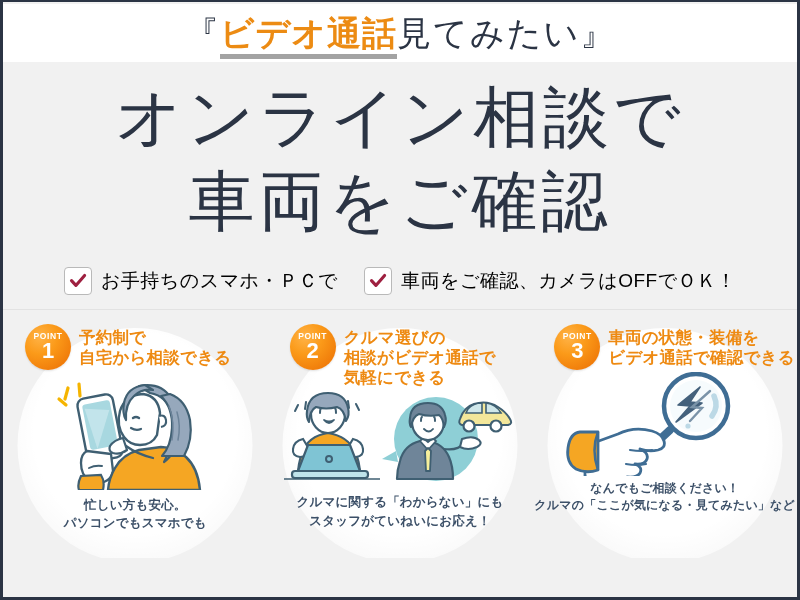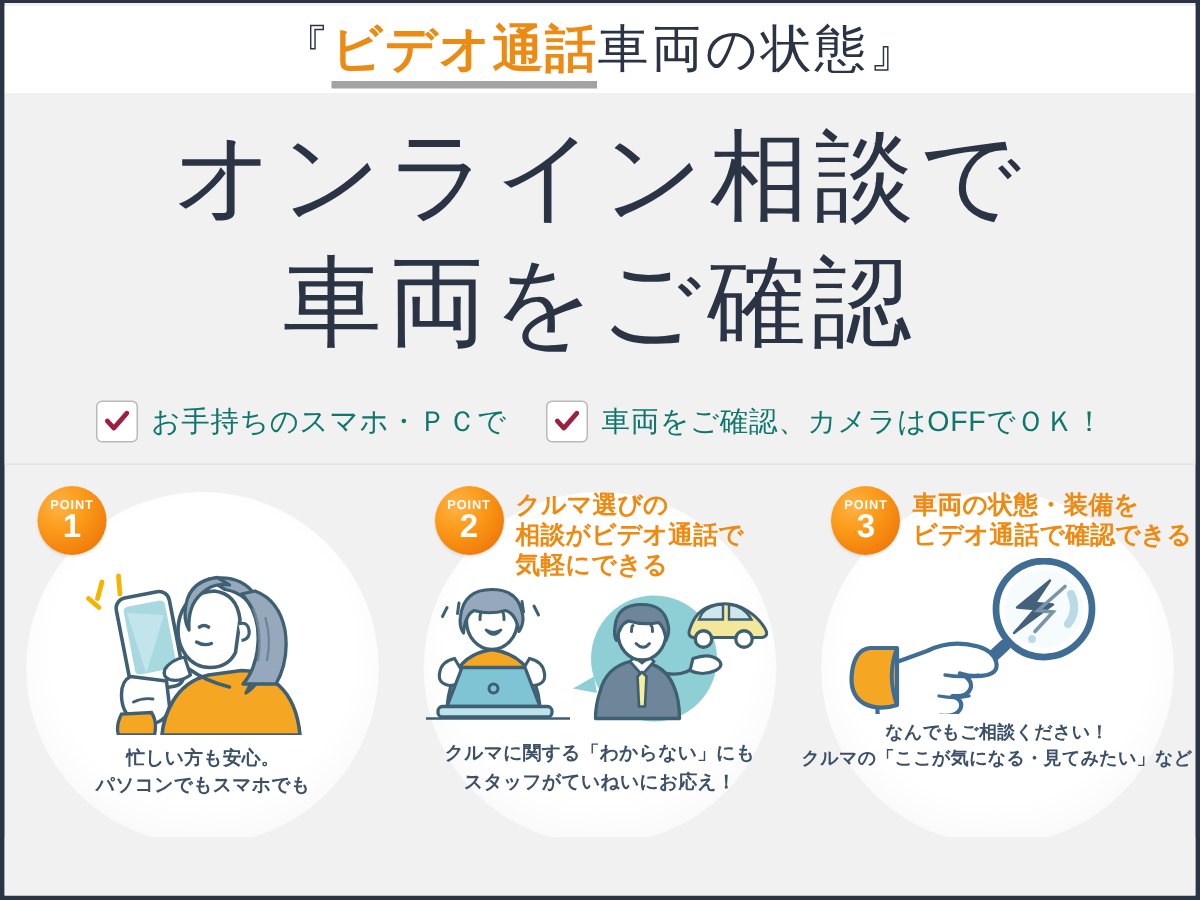--- a/index.html
+++ b/index.html
@@ -47,21 +47,21 @@
     position:absolute;left:0;top:256px;width:100%;height:46px;
     display:flex;align-items:center;justify-content:center;gap:26px;
   }
   .check-item{display:flex;align-items:center;gap:9px;}
   .checkbox{
     width:26px;height:26px;flex:0 0 26px;background:#ffffff;
     border:1px solid #b9b9b9;border-radius:4px;
     display:flex;align-items:center;justify-content:center;
   }
   .checkbox svg{display:block;}
-  .check-label{font-size:19px;color:#0f766e;white-space:nowrap;letter-spacing:.5px;}
+  .check-label{font-size:19px;color:#000000;white-space:nowrap;letter-spacing:.5px;}
 
   .divider{
     position:absolute;left:0;top:307px;width:100%;height:1px;background:#e2e2e2;
   }
 
   
   .points{
     position:absolute;left:0;top:308px;width:100%;height:248px;
     display:flex;
   }
@@ -109,21 +109,21 @@
   .footer-pad{
     position:absolute;left:0;top:556px;width:100%;height:41px;background:#f1f1f1;
   }
 </style>
 </head>
 <body>
 
 <div id="banner">
 
   <div class="header-band">
-    <div class="header-title"><span class="bracket">『</span><span class="hl">ビデオ通話</span><span class="tail">車両の状態</span><span class="bracket">』</span></div>
+    <div class="header-title"><span class="bracket">『</span><span class="hl">ビデオ通話</span><span class="tail">見てみたい</span><span class="bracket">』</span></div>
   </div>
 
   <div class="hero">
     <div class="hero-line l1">オンライン相談で</div>
     <div class="hero-line l2">車両をご確認</div>
   </div>
 
   <div class="check-row">
 
     <div class="check-item">
@@ -150,20 +150,24 @@
 
   <div class="points">
 
     <div class="point-col">
       <div class="glow"></div>
 
       <div class="point-head">
         <div class="badge">
           <span class="b-word">POINT</span>
           <span class="b-num">1</span>
+        </div>
+        <div class="point-title">
+          <span class="tl">予約制で</span>
+          <span class="tl">自宅から相談できる</span>
         </div>
       </div>
 
       <div class="art">
         <svg width="200" height="118" viewBox="0 0 200 118" aria-hidden="true">
 
           <g stroke="#f5b400" stroke-width="3.2" stroke-linecap="round">
             <line x1="33" y1="16" x2="30" y2="27"></line>
             <line x1="44" y1="12" x2="45" y2="24"></line>
             <line x1="24" y1="27" x2="31" y2="33"></line>

